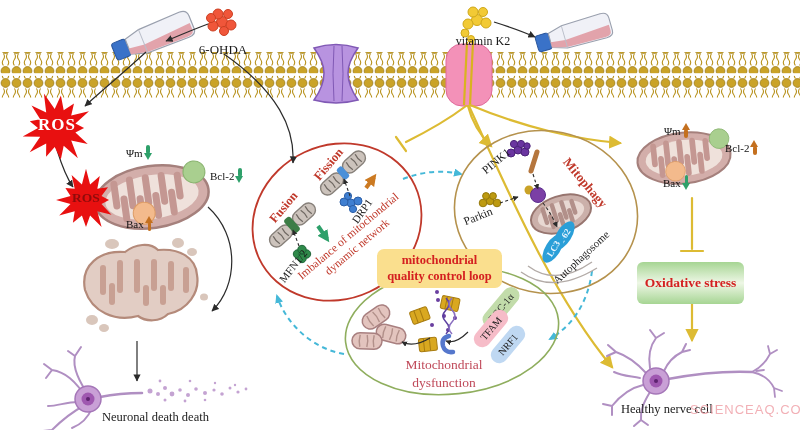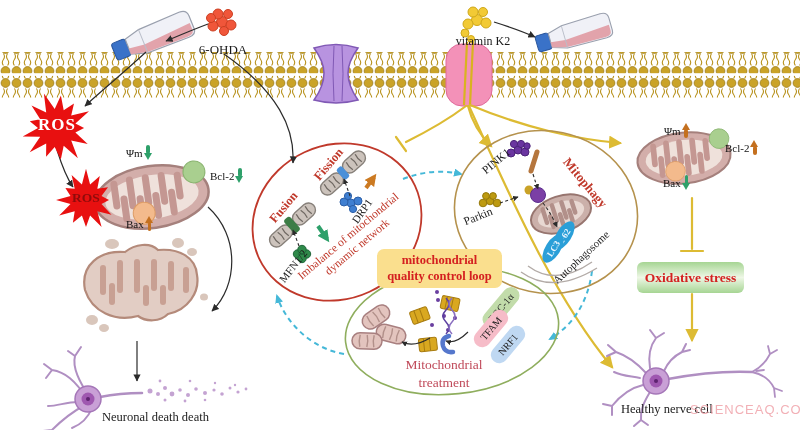--- a/index.html
+++ b/index.html
@@ -28,21 +28,21 @@
      font-size:14.5px;color:#2b2b2b;
      clip-path:polygon(0 0,89% 0,100% 50%,89% 100%,0 100%,6% 50%);}
   .pill{position:absolute;z-index:3;display:flex;align-items:center;justify-content:center;
      border-radius:10px;font-size:10px;color:#222;}
   .bluepill{position:absolute;z-index:3;display:flex;align-items:center;justify-content:center;
      border-radius:50%;background:#2a9fd8;color:#eaf6ff;font-weight:bold;font-size:9px;}
   .box-mqcl{position:absolute;left:377px;top:249px;width:125px;height:39px;z-index:3;
      background:#fadf8e;border-radius:7px;display:flex;flex-direction:column;
      align-items:center;justify-content:center;font-weight:bold;font-size:12.5px;
      color:#d42020;line-height:1.25;}
-  .box-ox{position:absolute;left:637px;top:262px;width:107px;height:31px;z-index:3;
+  .box-ox{position:absolute;left:637px;top:262px;width:107px;height:42px;z-index:3;
      background:linear-gradient(180deg,#a6d593,#eef7e6 50%,#a6d593);border-radius:6px;
      display:flex;align-items:center;justify-content:center;font-weight:bold;
      font-size:13.5px;color:#d42020;text-align:right;}
   .wm{position:absolute;left:690px;top:402px;z-index:4;
      font-family:"Liberation Sans","DejaVu Sans",sans-serif;
      font-size:13px;letter-spacing:1px;color:rgba(238,150,158,0.75);}
 </style>
 </head>
 <body>
 
@@ -449,21 +449,21 @@
   <span>PGC-1α</span>
 </div>
 <div class="pill" style="left:469px;top:320px;width:44px;height:17px;background:#f6bcc8;transform:rotate(-50deg);">
   <span>TFAM</span>
 </div>
 <div class="pill" style="left:486px;top:336px;width:44px;height:17px;background:#bfd8f2;transform:rotate(-50deg);">
   <span>NRF1</span>
 </div>
 <div class="lbl ctr" style="left:384px;top:356px;width:120px;font-size:13.5px;color:#c04a5a;line-height:1.3;white-space:normal;">
   <span style="display:block;">Mitochondrial</span>
-  <span style="display:block;">treatment</span>
+  <span style="display:block;">dysfunction</span>
 </div>
 
 <div class="ind" style="left:664px;top:123px;">
   <span>Ψm</span>
   <span class="ba up c-orange">
         <i></i>
       </span>
 </div>
 <div class="ind" style="left:725px;top:140px;">
   <span>Bcl-2</span>

